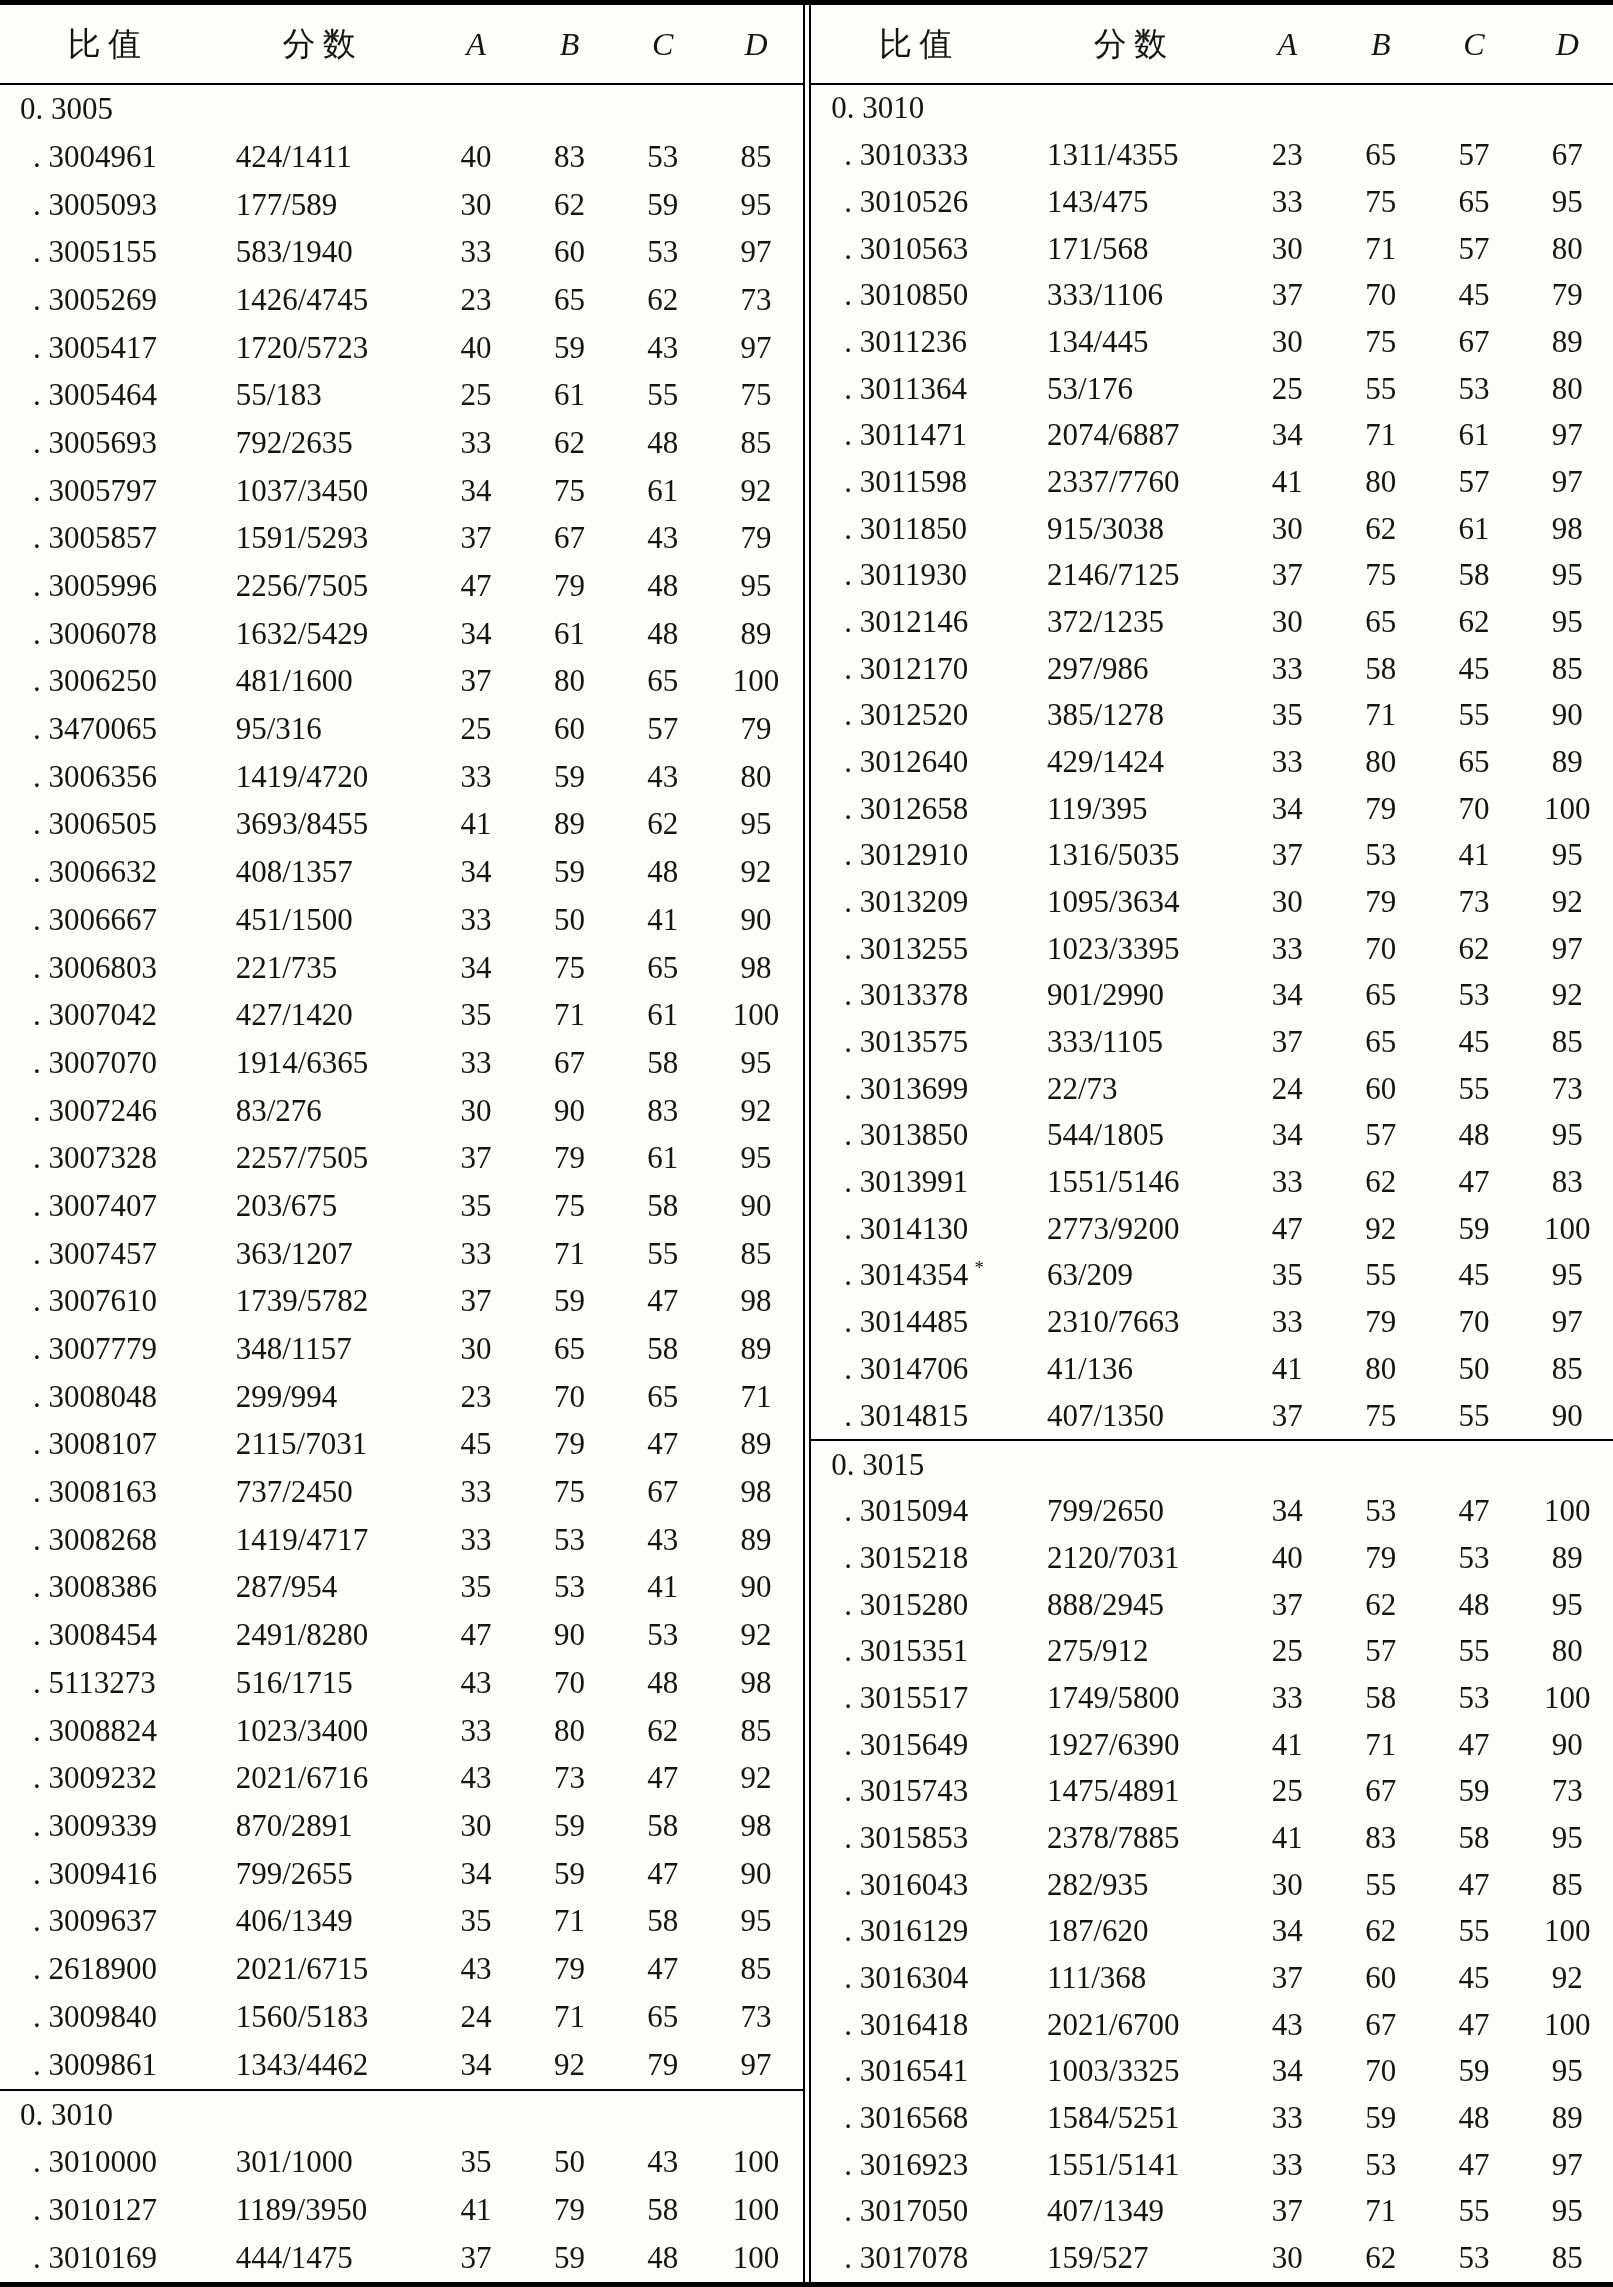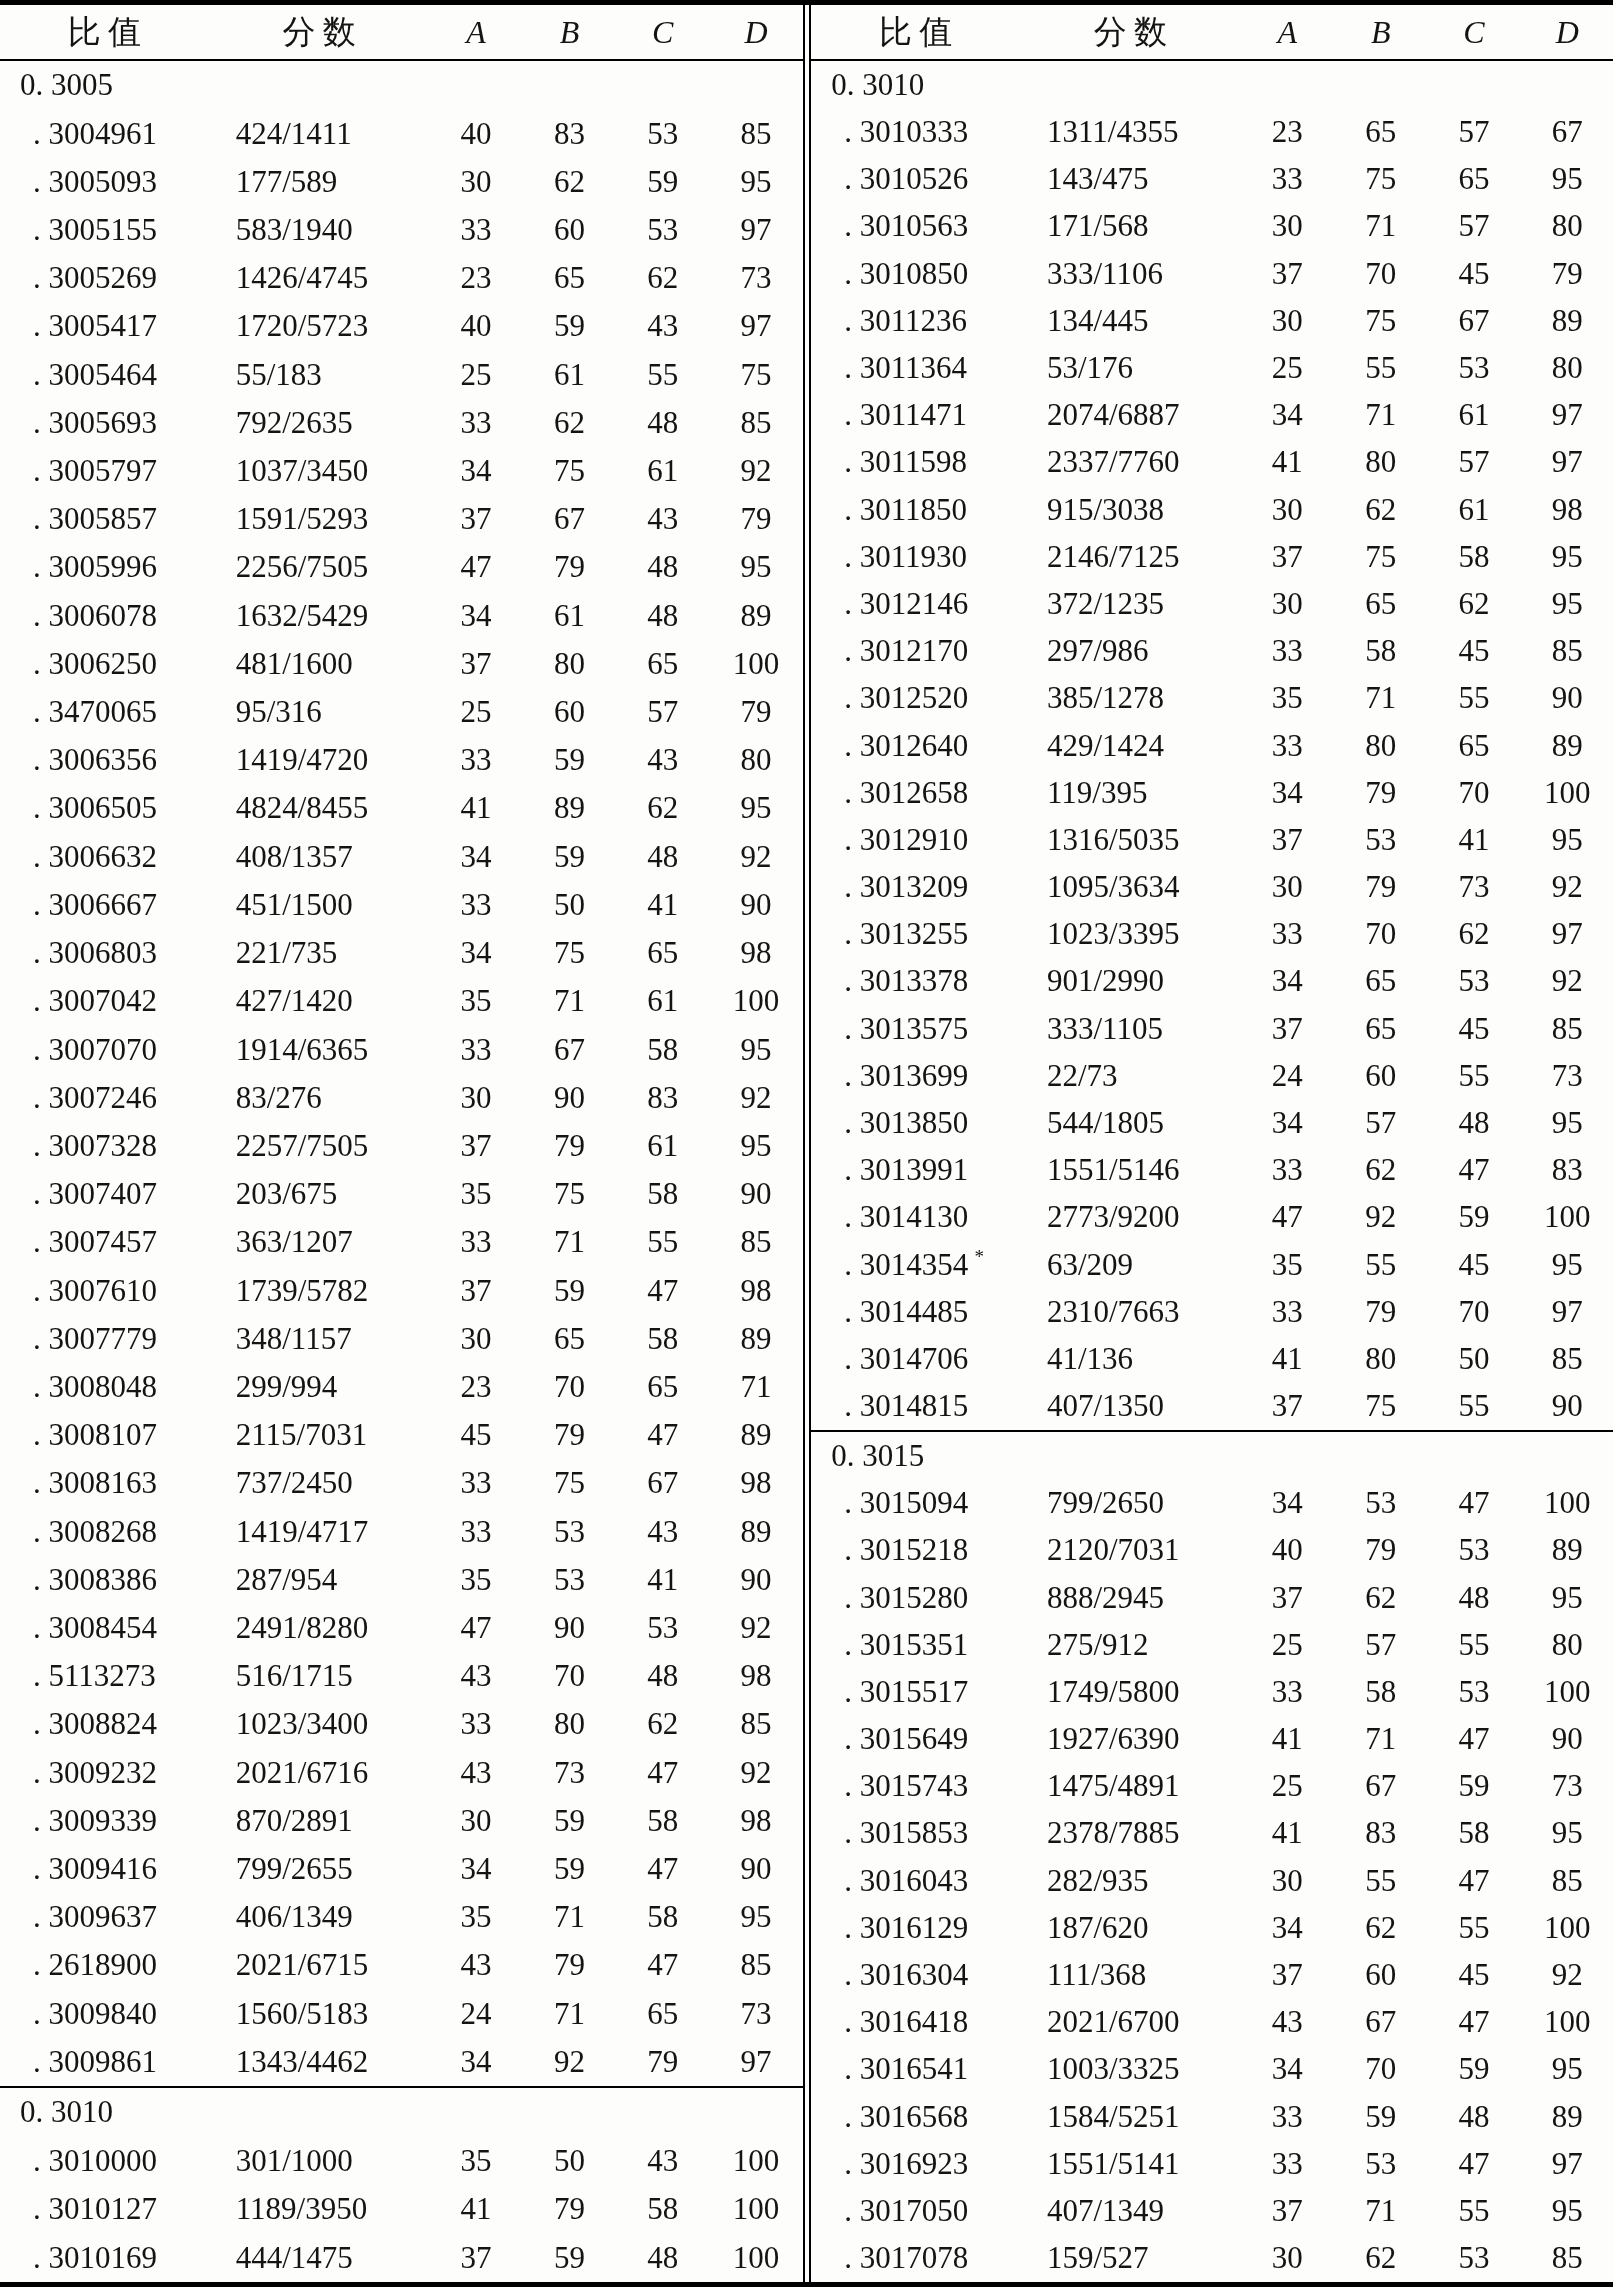--- a/index.html
+++ b/index.html
@@ -10,21 +10,21 @@
     margin:0 auto; overflow:hidden;
   }
   .table-wrap { display:flex; height:100%; }
   .half { flex:1 1 0; box-sizing:border-box; min-width:0; }
   .half.left  { border-right:2.7px solid #000; }
   .half.right { border-left:2.7px solid #000; margin-left:4.5px; }
   table { width:100%; height:100%; border-collapse:collapse; table-layout:fixed; }
   col.c-ratio { width:26%; } col.c-frac { width:27.5%; } col.c-num { width:11.625%; }
   thead th {
     height:54px; border-bottom:2.7px solid #000; font-weight:normal;
-    font-size:33px; vertical-align:middle; text-align:center; padding:0;
+    font-size:33px; vertical-align:middle; text-align:center; padding:12px;
   }
   th.cjk { letter-spacing:0.22em; text-indent:0.22em; }
   th.letter { font-style:italic; font-size:32px; }
   td { font-size:31px; vertical-align:middle; padding:0; white-space:nowrap; overflow:hidden; }
   td.ratio { text-align:left; padding-left:33px; }
   td.fraction { text-align:left; padding-left:27px; }
   td.num { text-align:center; }
   tr.section-row td { text-align:left; padding-left:20px; font-size:31px; }
   tr.section-start td { border-top:2.7px solid #000; }
   sup.star { font-size:19px; vertical-align:super; margin-left:6.3px; line-height:0; }
@@ -166,21 +166,21 @@
             <tr>
               <td class="ratio">. 3006356</td>
               <td class="fraction">1419/4720</td>
               <td class="num">33</td>
               <td class="num">59</td>
               <td class="num">43</td>
               <td class="num">80</td>
             </tr>
             <tr>
               <td class="ratio">. 3006505</td>
-              <td class="fraction">4824/8455</td>
+              <td class="fraction">3693/8455</td>
               <td class="num">41</td>
               <td class="num">89</td>
               <td class="num">62</td>
               <td class="num">95</td>
             </tr>
             <tr>
               <td class="ratio">. 3006632</td>
               <td class="fraction">408/1357</td>
               <td class="num">34</td>
               <td class="num">59</td>

